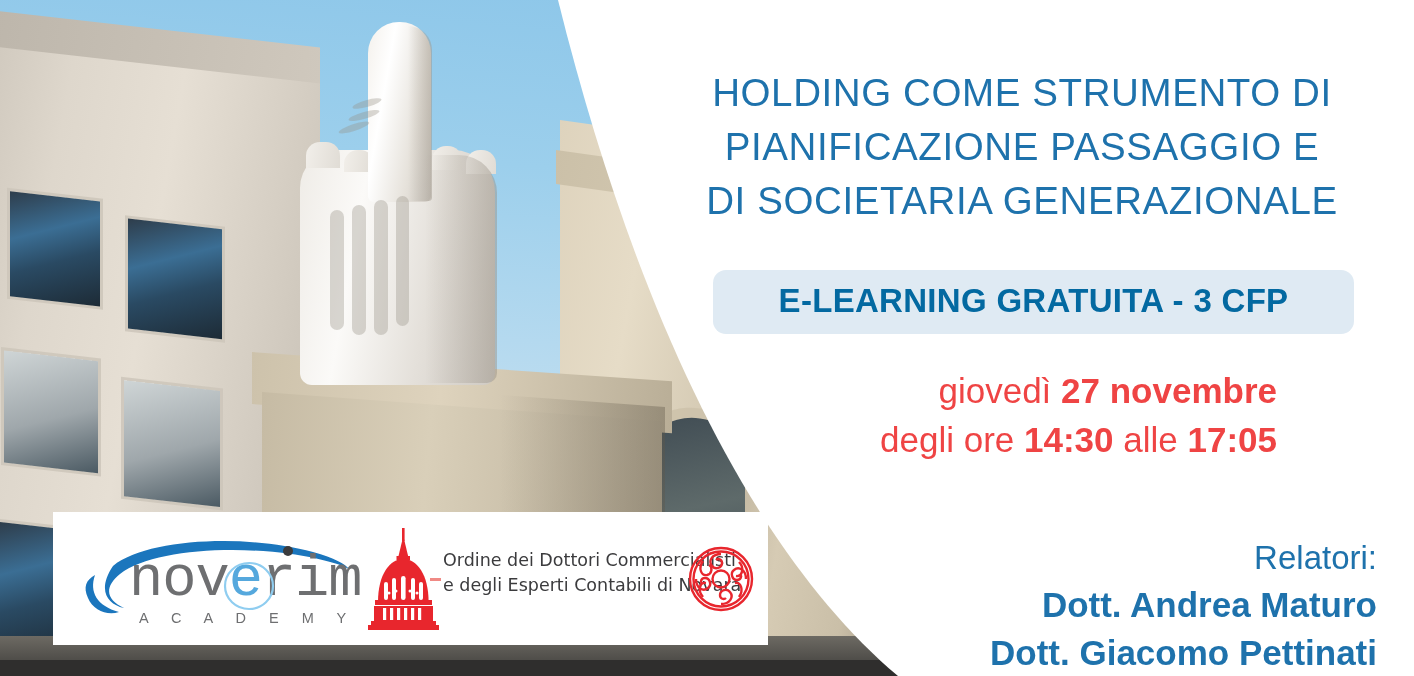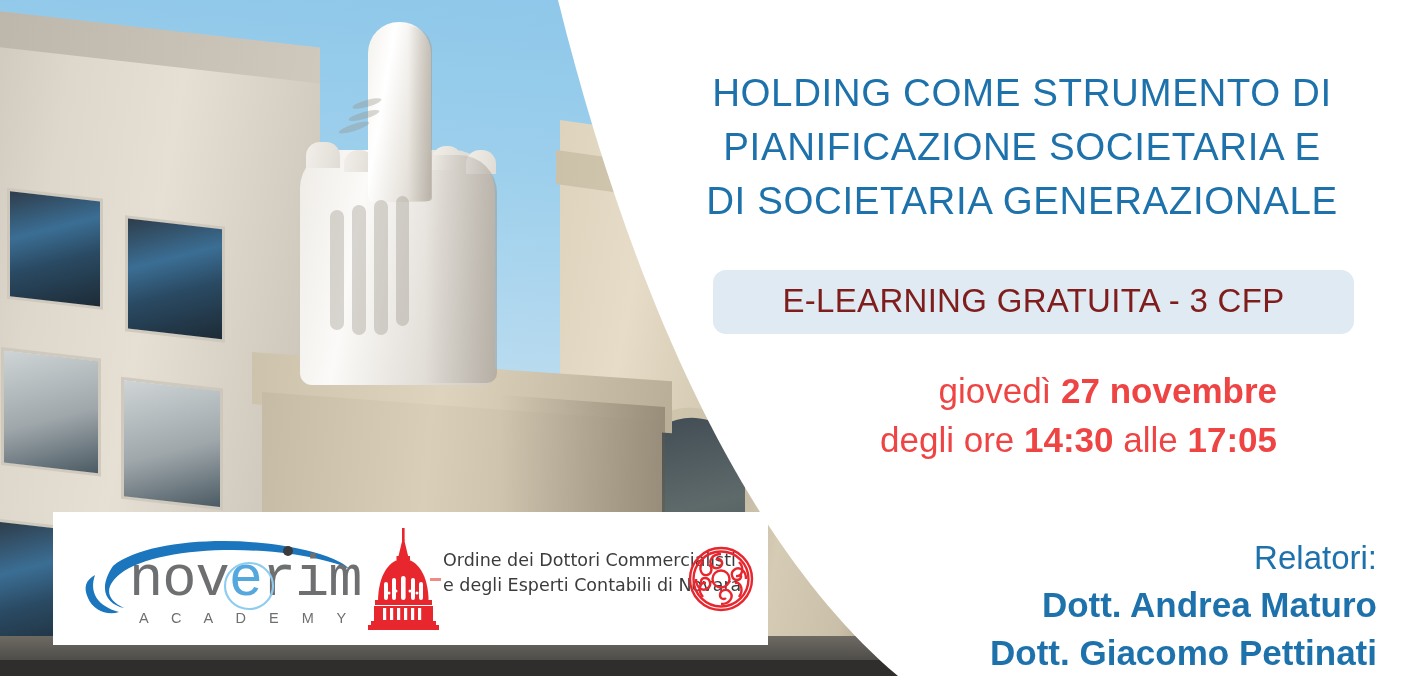--- a/index.html
+++ b/index.html
@@ -165,21 +165,21 @@
   .title div{white-space:nowrap;}
 
   .badge{
     position:absolute;left:696px;top:270px;width:641px;height:64px;
     background:#dfeaf3;
     border-radius:13px;
     display:flex;align-items:center;justify-content:center;
     box-sizing:border-box;
   }
   .badge-text{
-    font-size:33px;font-weight:400;color:#7f1d1d;letter-spacing:.3px;
+    font-size:33px;font-weight:700;color:#0369a1;letter-spacing:.3px;
     transform:translateY(-1px);
   }
 
   .datebox{
     position:absolute;left:640px;top:366px;width:620px;
     text-align:right;
     color:#ef4444;
   }
   .dline{
     font-size:35px;line-height:49px;font-weight:300;white-space:nowrap;
@@ -291,21 +291,21 @@
   </div>
 
   <svg class="white-sweep" viewBox="0 0 1414 676" width="1414" height="676">
     <path d="M 558 0 L 1414 0 L 1414 676 L 898 676 C 760 560 640 330 558 0 Z" fill="#ffffff"></path>
   </svg>
 
   <div class="content">
 
     <div class="title">
       <div>HOLDING COME STRUMENTO DI</div>
-      <div>PIANIFICAZIONE SOCIETARIA E</div>
+      <div>PIANIFICAZIONE PASSAGGIO E</div>
       <div>DI SOCIETARIA GENERAZIONALE</div>
     </div>
 
     <div class="badge">
       <span class="badge-text">E-LEARNING GRATUITA - 3 CFP</span>
     </div>
 
     <div class="datebox">
       <div class="dline">
         <span>giovedì </span><b>27 novembre</b>

